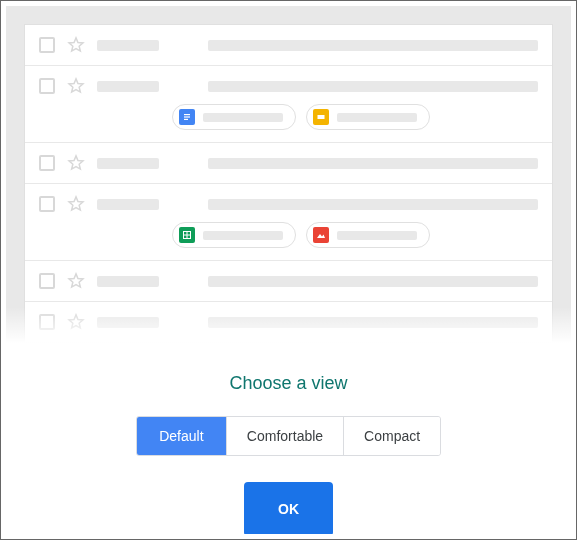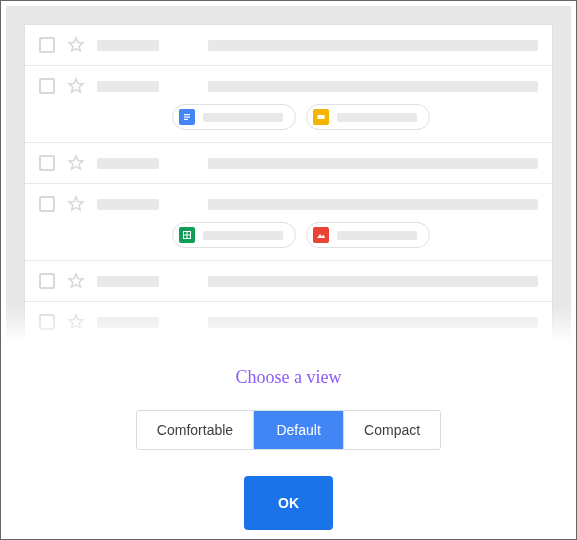--- a/index.html
+++ b/index.html
@@ -22,21 +22,21 @@
     .chip-icon { width: 16px; height: 16px; border-radius: 2px; flex-shrink: 0; display: flex; align-items: center; justify-content: center; }
     .chip-bar { width: 80px; height: 9px; border-radius: 2px; background: #e8e8e8; }
     .docs { background: #4285f4; }
     .slides { background: #f4b400; }
     .sheets { background: #0f9d58; }
     .image { background: #ea4335; }
     .chip-icon svg { width: 10px; height: 10px; }
     .fade { position: relative; }
     .fade::after { content:""; position:absolute; left:0; right:0; bottom:0; height:36px; background: linear-gradient(to bottom, rgba(255,255,255,0), #fff); pointer-events:none; }
     .controls { text-align: center; padding: 18px 10px 28px 10px; background: #fff; }
-    .title { font-size: 18px; color: #8b5cf6; margin: 6px 0 22px 0; font-family: Liberation Serif, serif; }
+    .title { font-size: 18px; color: #0f766e; margin: 12px 0 22px 0; }
     .segmented { display: inline-flex; border: 1px solid #dadce0; border-radius: 3px; overflow: hidden; }
     .seg-btn { padding: 11px 20px; font-size: 14px; color: #3c4043; background: #fff; border: none; border-right: 1px solid #dadce0; cursor: pointer; min-width: 90px; }
     .seg-btn:last-child { border-right: none; }
     .seg-btn.active { background: #4285f4; color: #fff; }
     .ok-row { margin-top: 26px; }
     .ok { background: #1a73e8; color: #fff; border: none; border-radius: 4px; padding: 19px 34px; font-size: 14px; font-weight: bold; cursor: pointer; }
   </style>
 </head>
 <body>
 
@@ -169,22 +169,22 @@
           <span class="bar subject"></span>
         </div>
       </div>
 
     </div>
   </div>
 
   <div class="controls">
     <div class="title">Choose a view</div>
     <div class="segmented">
+      <button class="seg-btn active">Default</button>
       <button class="seg-btn">Comfortable</button>
-      <button class="seg-btn active">Default</button>
       <button class="seg-btn">Compact</button>
     </div>
     <div class="ok-row">
       <button class="ok">OK</button>
     </div>
   </div>
 
 </div>
 </div>
 

